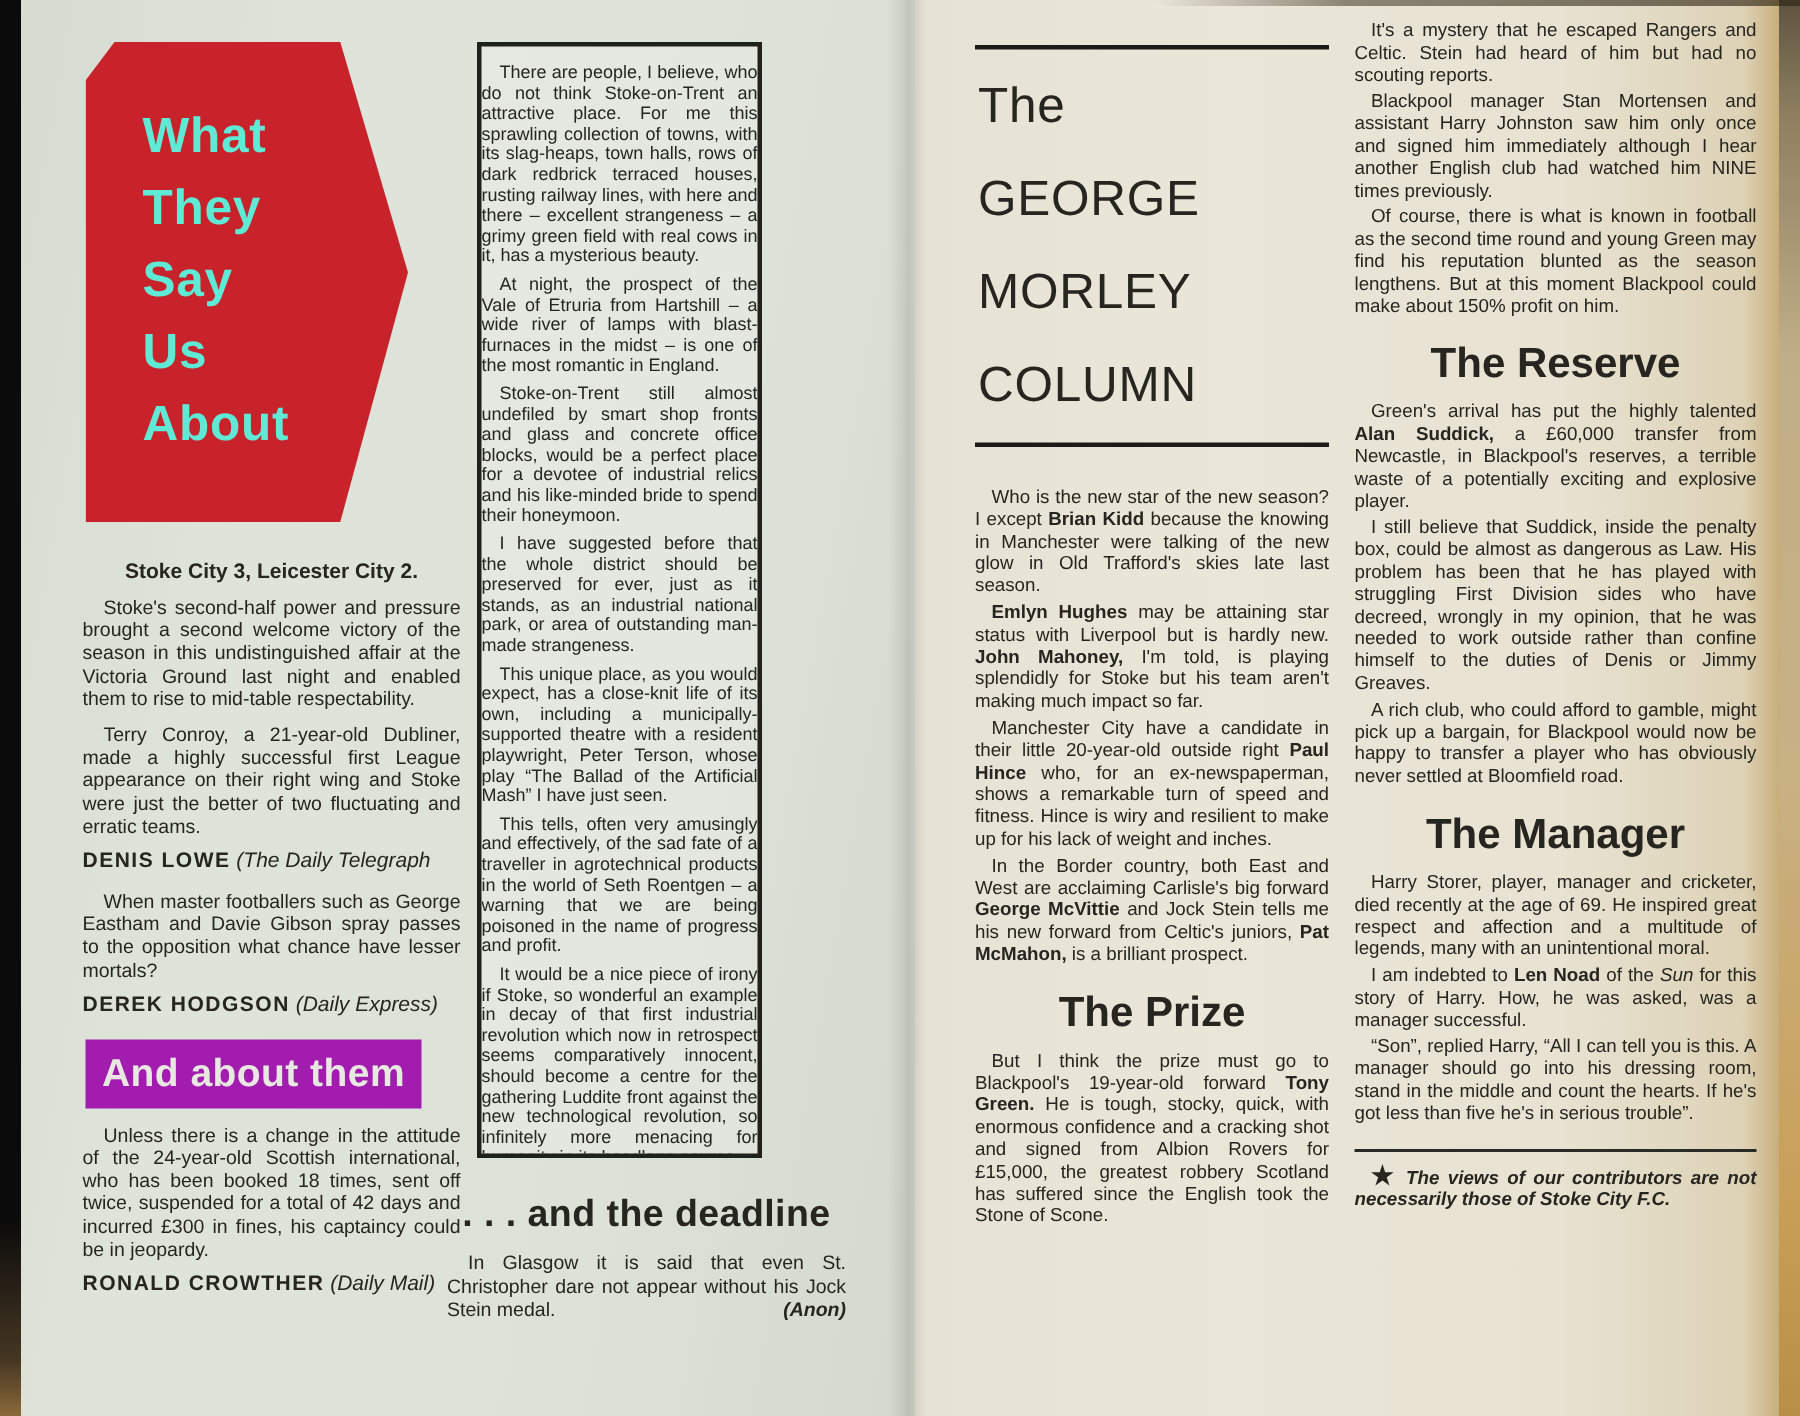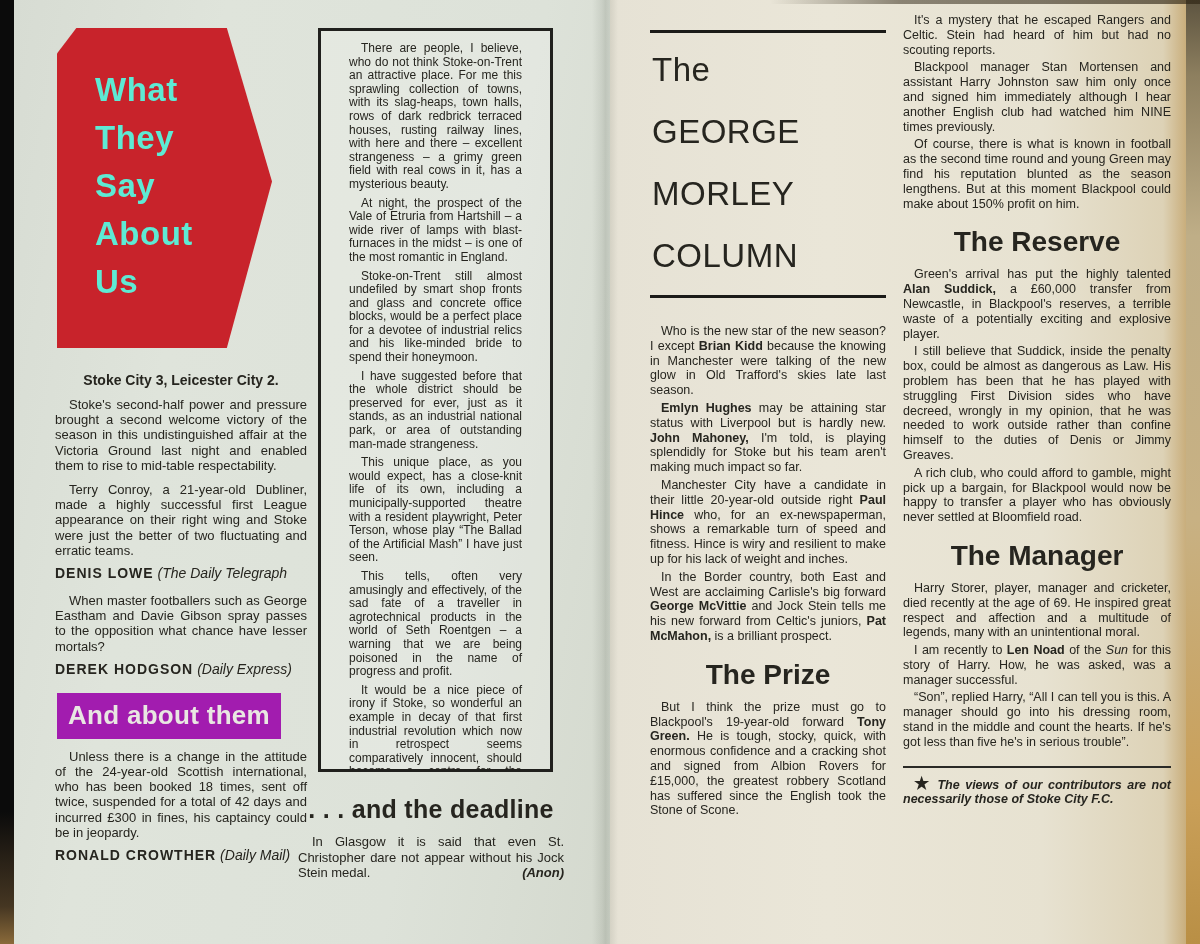--- a/index.html
+++ b/index.html
@@ -29,23 +29,23 @@
     line-height:48px; letter-spacing:0.5px; }
   .score { text-align:center; font-weight:bold; font-size:14px; margin:24px 0 6px; }
   .lp { font-size:13px; line-height:15.2px; text-align:justify; text-indent:14px; margin:9px 0 0; }
   .byline { margin:7px 0 12px; font-size:14px; text-indent:0; }
   .byline b { letter-spacing:1px; }
   .about-banner { width:224px; height:46px; margin:16px 0 10px 2px; background:#a21caf;
     color:#e9e7e2; display:flex; align-items:center; justify-content:center;
     font-size:26px; font-weight:bold; letter-spacing:0.3px; }
 
   
-  .boxed { position:absolute; left:318px; top:28px; width:235px; height:744px;
+  .boxed { position:absolute; left:318px; top:28px; width:190px; height:744px;
     box-sizing:border-box; border:3px solid #20201d; background:rgba(255,255,255,0.18);
-    padding:11px 28px; overflow:hidden; }
+    padding:11px 0; overflow:hidden; }
   .boxed p { font-size:12px; line-height:13.6px; text-align:justify; text-indent:12px; margin:0 0 5px; }
   .press-byline { margin-top:26px; text-align:right; }
   .pb-name { font-weight:bold; font-size:13px; letter-spacing:1.4px; padding-right:26px; }
   .pb-source { font-style:italic; font-size:12.5px; padding-right:16px; margin-top:4px; }
 
   
   .deadline { position:absolute; left:298px; top:795px; width:266px; }
   .deadline h2 { text-align:center; font-size:25px; margin:0 0 10px; letter-spacing:0.3px; }
   .deadline p { font-size:13px; line-height:15.5px; text-align:justify; text-indent:14px; margin:0; }
   .anon { float:right; font-style:italic; font-weight:bold; }
@@ -74,22 +74,22 @@
   <div class="edge-left"></div>
   <div class="edge-right"></div>
   <div class="top-edge"></div>
 
   <div class="col-left">
     <div class="red-arrow">
       <div class="red-arrow-text">
         <div>What</div>
         <div>They</div>
         <div>Say</div>
+        <div>Us</div>
         <div>About</div>
-        <div>Us</div>
       </div>
     </div>
     <h3 class="score">Stoke City 3, Leicester City 2.</h3>
     <p class="lp">Stoke's second-half power and pressure brought a second welcome victory of the season in this undistinguished affair at the Victoria Ground last night and enabled them to rise to mid-table respectability.</p>
     <p class="lp">Terry Conroy, a 21-year-old Dubliner, made a highly successful first League appearance on their right wing and Stoke were just the better of two fluctuating and erratic teams.</p>
     <p class="byline"><b>DENIS LOWE</b> <i>(The Daily Telegraph</i></p>
     <p class="lp">When master footballers such as George Eastham and Davie Gibson spray passes to the opposition what chance have lesser mortals?</p>
     <p class="byline"><b>DEREK HODGSON</b> <i>(Daily Express)</i></p>
     <div class="about-banner">And about them</div>
     <p class="lp">Unless there is a change in the attitude of the 24-year-old Scottish international, who has been booked 18 times, sent off twice, suspended for a total of 42 days and incurred £300 in fines, his captaincy could be in jeopardy.</p>
@@ -137,18 +137,18 @@
   <div class="colB">
     <p>It's a mystery that he escaped Rangers and Celtic. Stein had heard of him but had no scouting reports.</p>
     <p>Blackpool manager Stan Mortensen and assistant Harry Johnston saw him only once and signed him immediately although I hear another English club had watched him NINE times previously.</p>
     <p>Of course, there is what is known in football as the second time round and young Green may find his reputation blunted as the season lengthens. But at this moment Blackpool could make about 150% profit on him.</p>
     <h2 class="mini-head">The Reserve</h2>
     <p><span>Green's arrival has put the highly talented </span><b>Alan Suddick,</b><span> a £60,000 transfer from Newcastle, in Blackpool's reserves, a terrible waste of a potentially exciting and explosive player.</span></p>
     <p>I still believe that Suddick, inside the penalty box, could be almost as dangerous as Law. His problem has been that he has played with struggling First Division sides who have decreed, wrongly in my opinion, that he was needed to work outside rather than confine himself to the duties of Denis or Jimmy Greaves.</p>
     <p>A rich club, who could afford to gamble, might pick up a bargain, for Blackpool would now be happy to transfer a player who has obviously never settled at Bloomfield road.</p>
     <h2 class="mini-head">The Manager</h2>
     <p>Harry Storer, player, manager and cricketer, died recently at the age of 69. He inspired great respect and affection and a multitude of legends, many with an unintentional moral.</p>
-    <p><span>I am recently to </span><b>Len Noad</b><span> of the </span><i>Sun</i><span> for this story of Harry. How, he was asked, was a manager successful.</span></p>
+    <p><span>I am indebted to </span><b>Len Noad</b><span> of the </span><i>Sun</i><span> for this story of Harry. How, he was asked, was a manager successful.</span></p>
     <p>“Son”, replied Harry, “All I can tell you is this. A manager should go into his dressing room, stand in the middle and count the hearts. If he's got less than five he's in serious trouble”.</p>
     <div class="footer-rule"></div>
     <p class="contrib"><span class="star">★</span><span>The views of our contributors are not necessarily those of Stoke City F.C.</span></p>
   </div>
 </div>
 
 </body></html>

